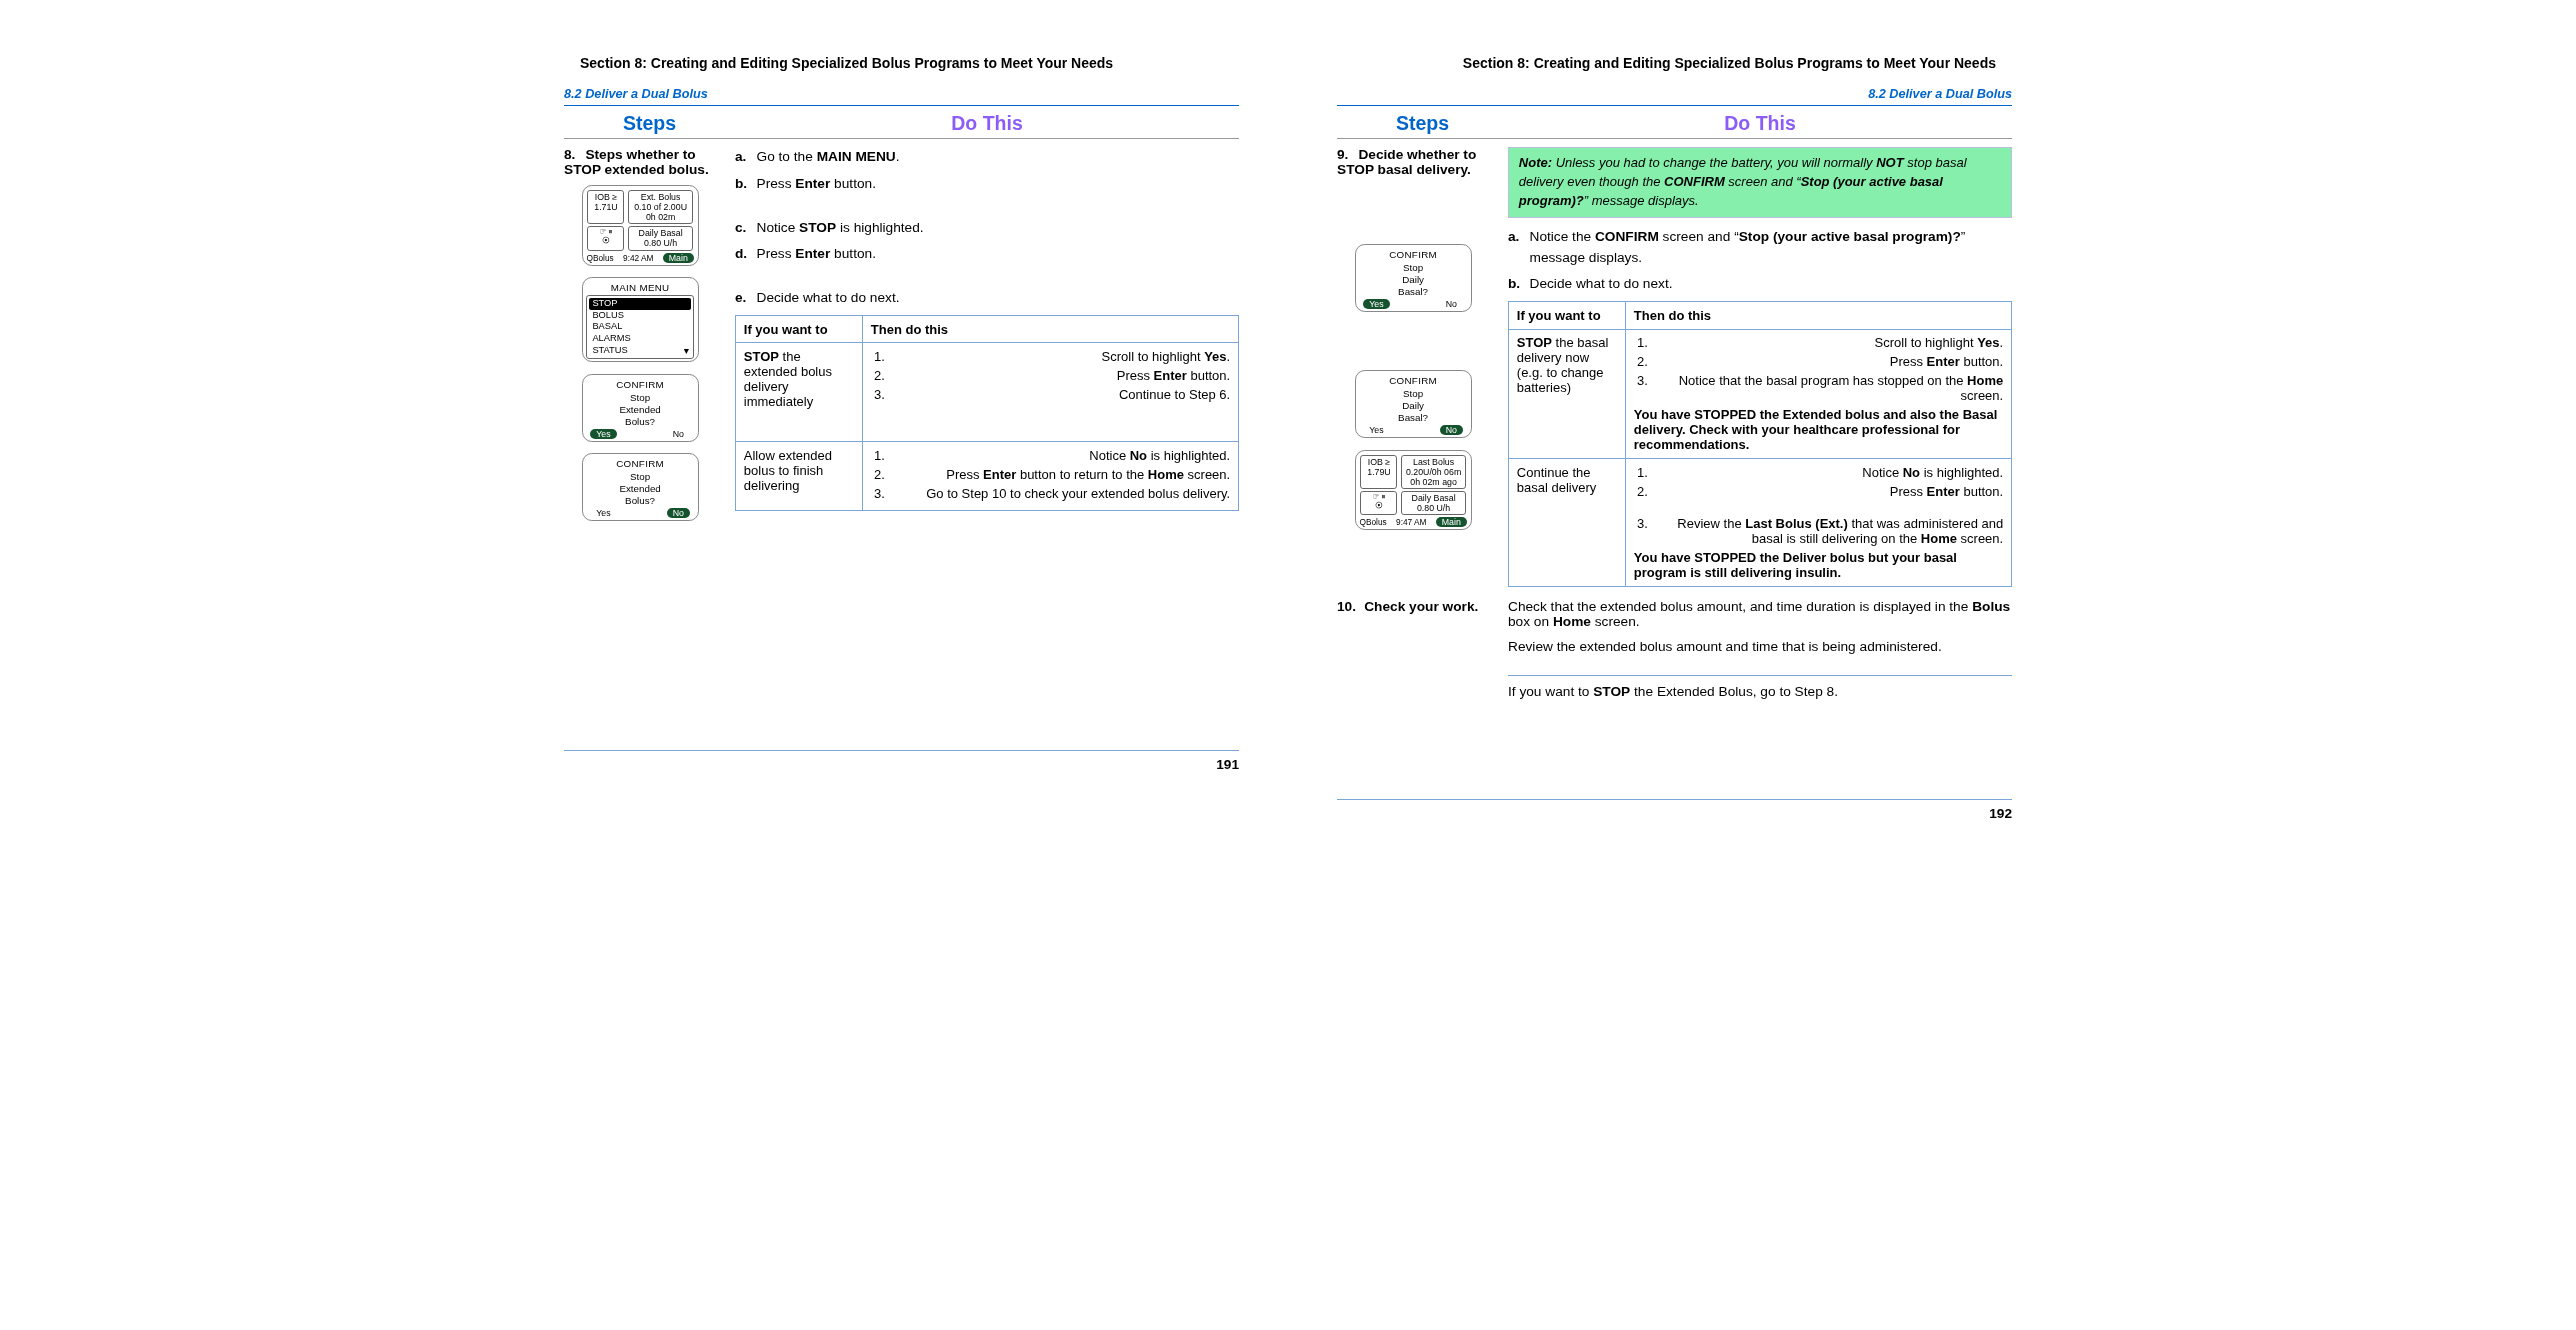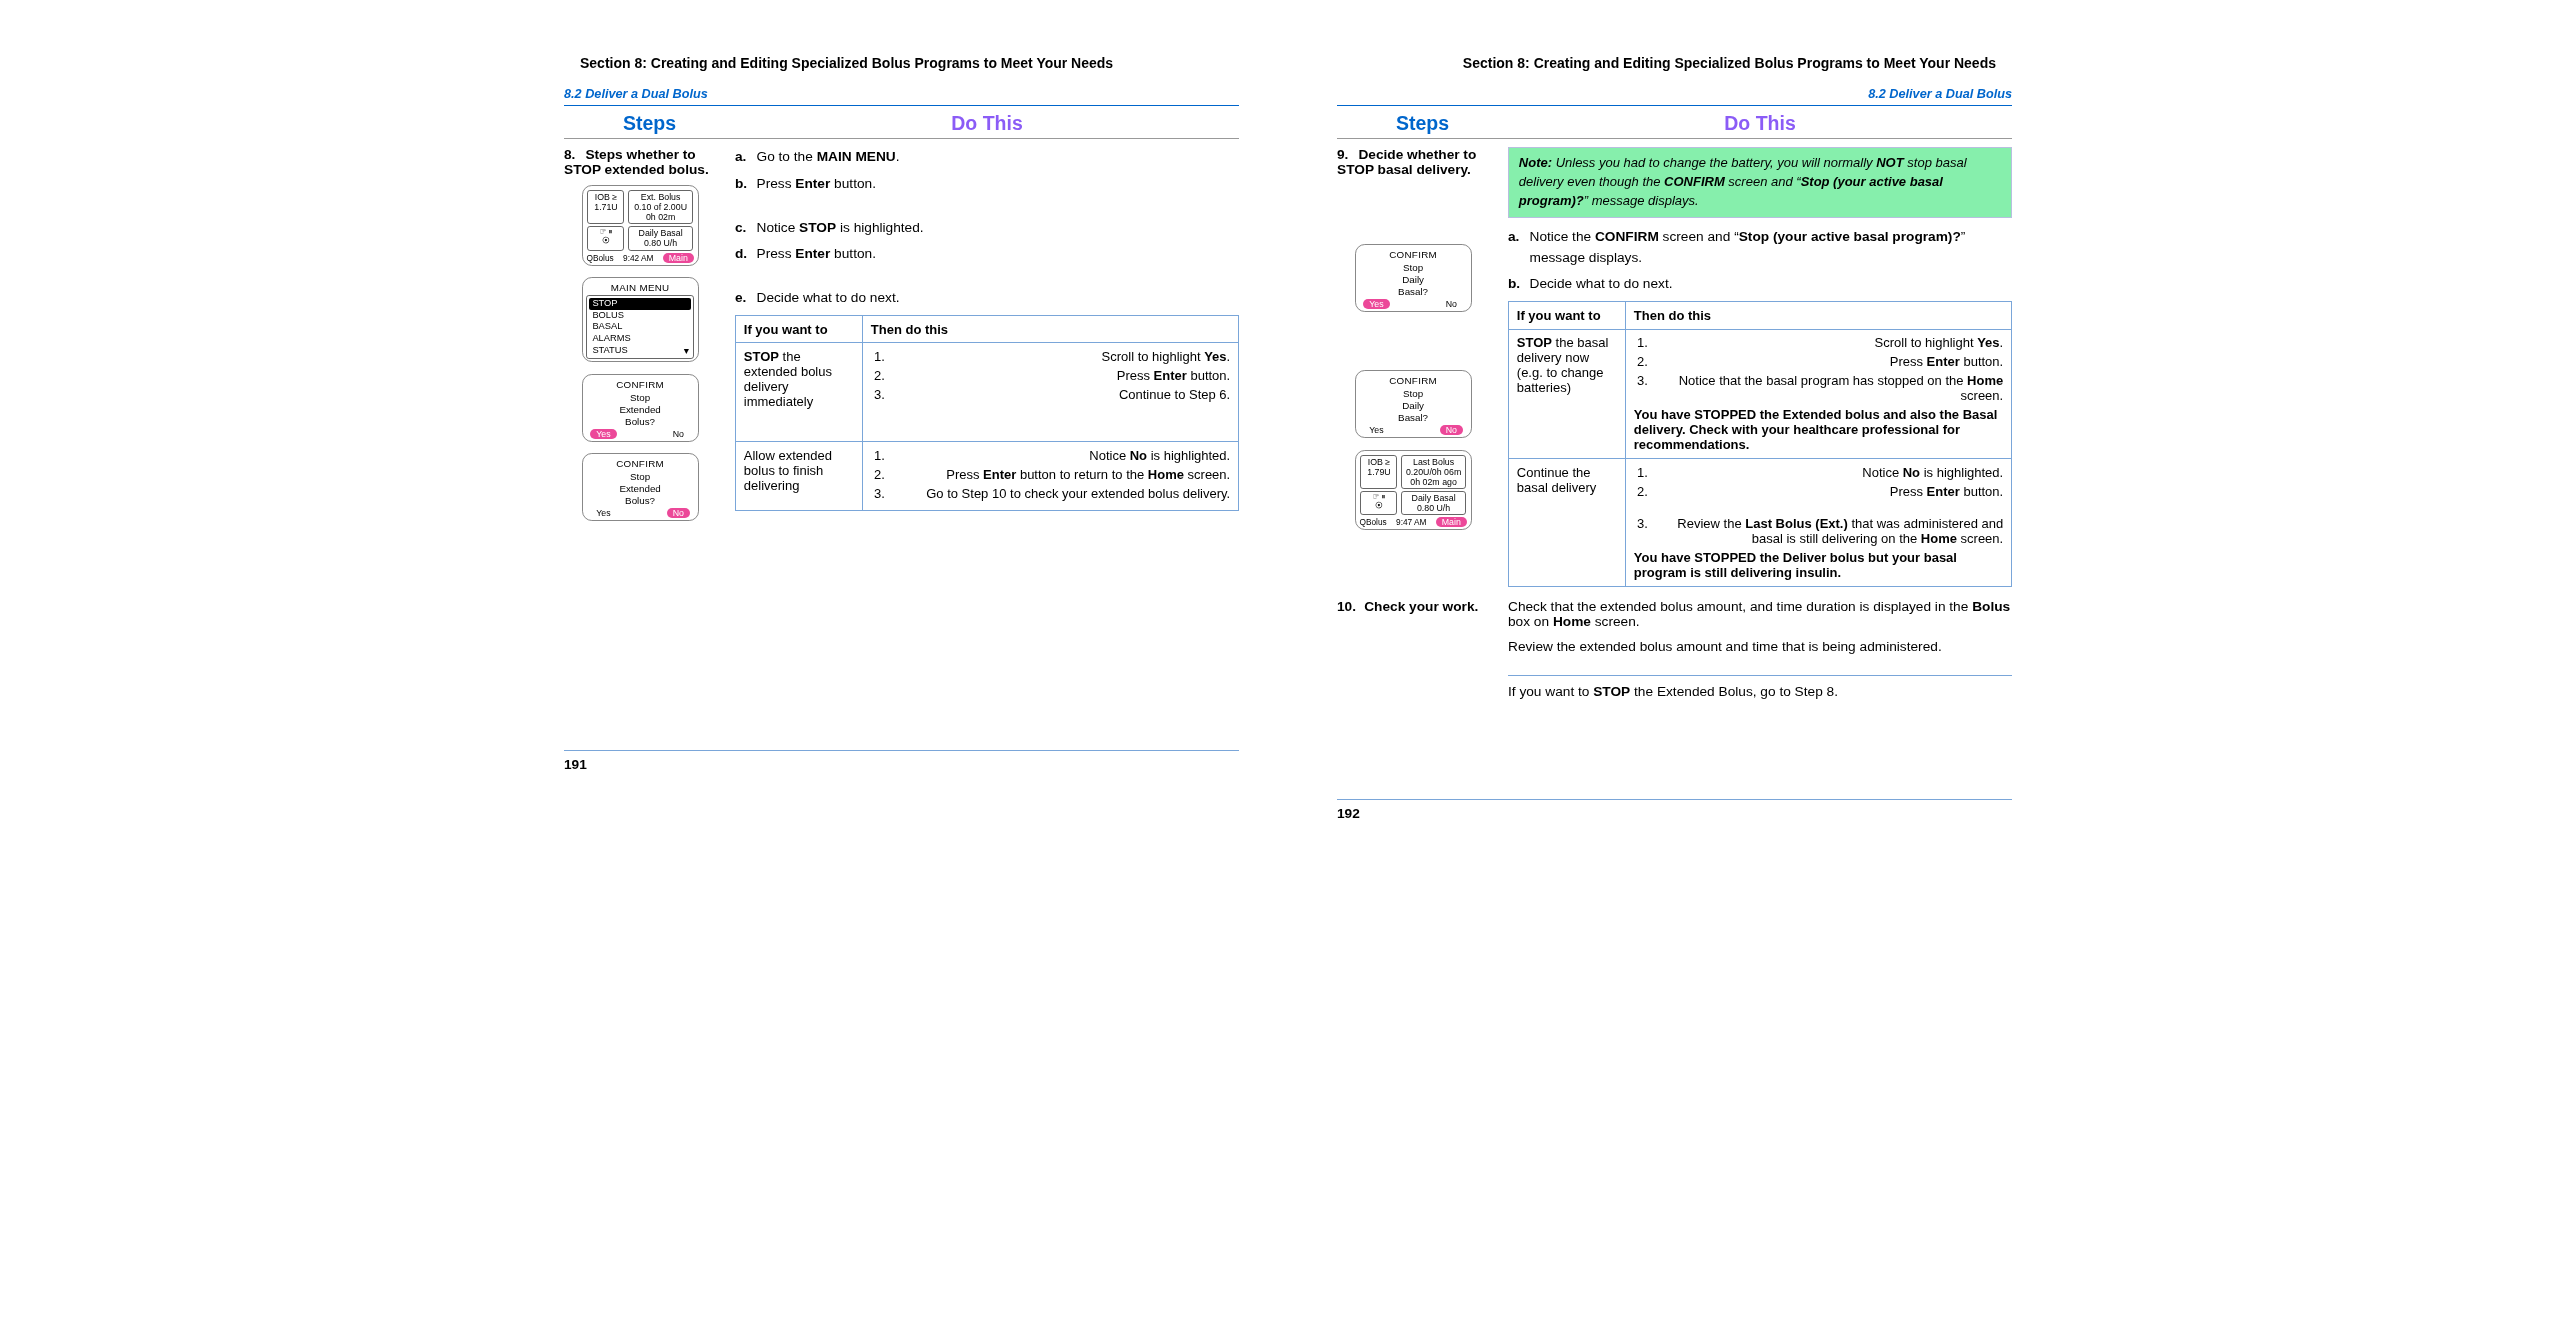--- a/index.html
+++ b/index.html
@@ -170,36 +170,36 @@
     line-height: 1.15;
     flex: 1;
     margin: 0 1px;
   }
   .dev .pill {
     display: inline-block;
     border-radius: 6.8px;
     padding: 0 5.9px;
     font-size: 8.8px;
   }
-  .dev .pill.sel { background:#ec4899; color:#fff; }
+  .dev .pill.sel { background:#14532d; color:#fff; }
   .dev .menu-list {
     text-align: left;
     border: 1px solid #666;
     border-radius: 2.9px;
     padding: 2px 2px;
     font-size: 9.3px;
     position: relative;
   }
   .dev .menu-list .mi { padding: 0 2.9px; line-height: 1.25; }
   .dev .menu-list .mi.sel { background:#000; color:#fff; border-radius:2px; }
   .dev .arrow {
     position: absolute; right: 2px; font-size: 8.8px;
   }
   .page-num {
-    text-align: left;
+    text-align: right;
     font-weight: 700;
     border-top: 1px solid #7aa6d9;
     padding-top: 5.9px;
     margin-top: 29px;
     font-size: 13.7px;
   }
   .slug {
     position: absolute;
     bottom: -29px;
     font-size: 7.8px;

